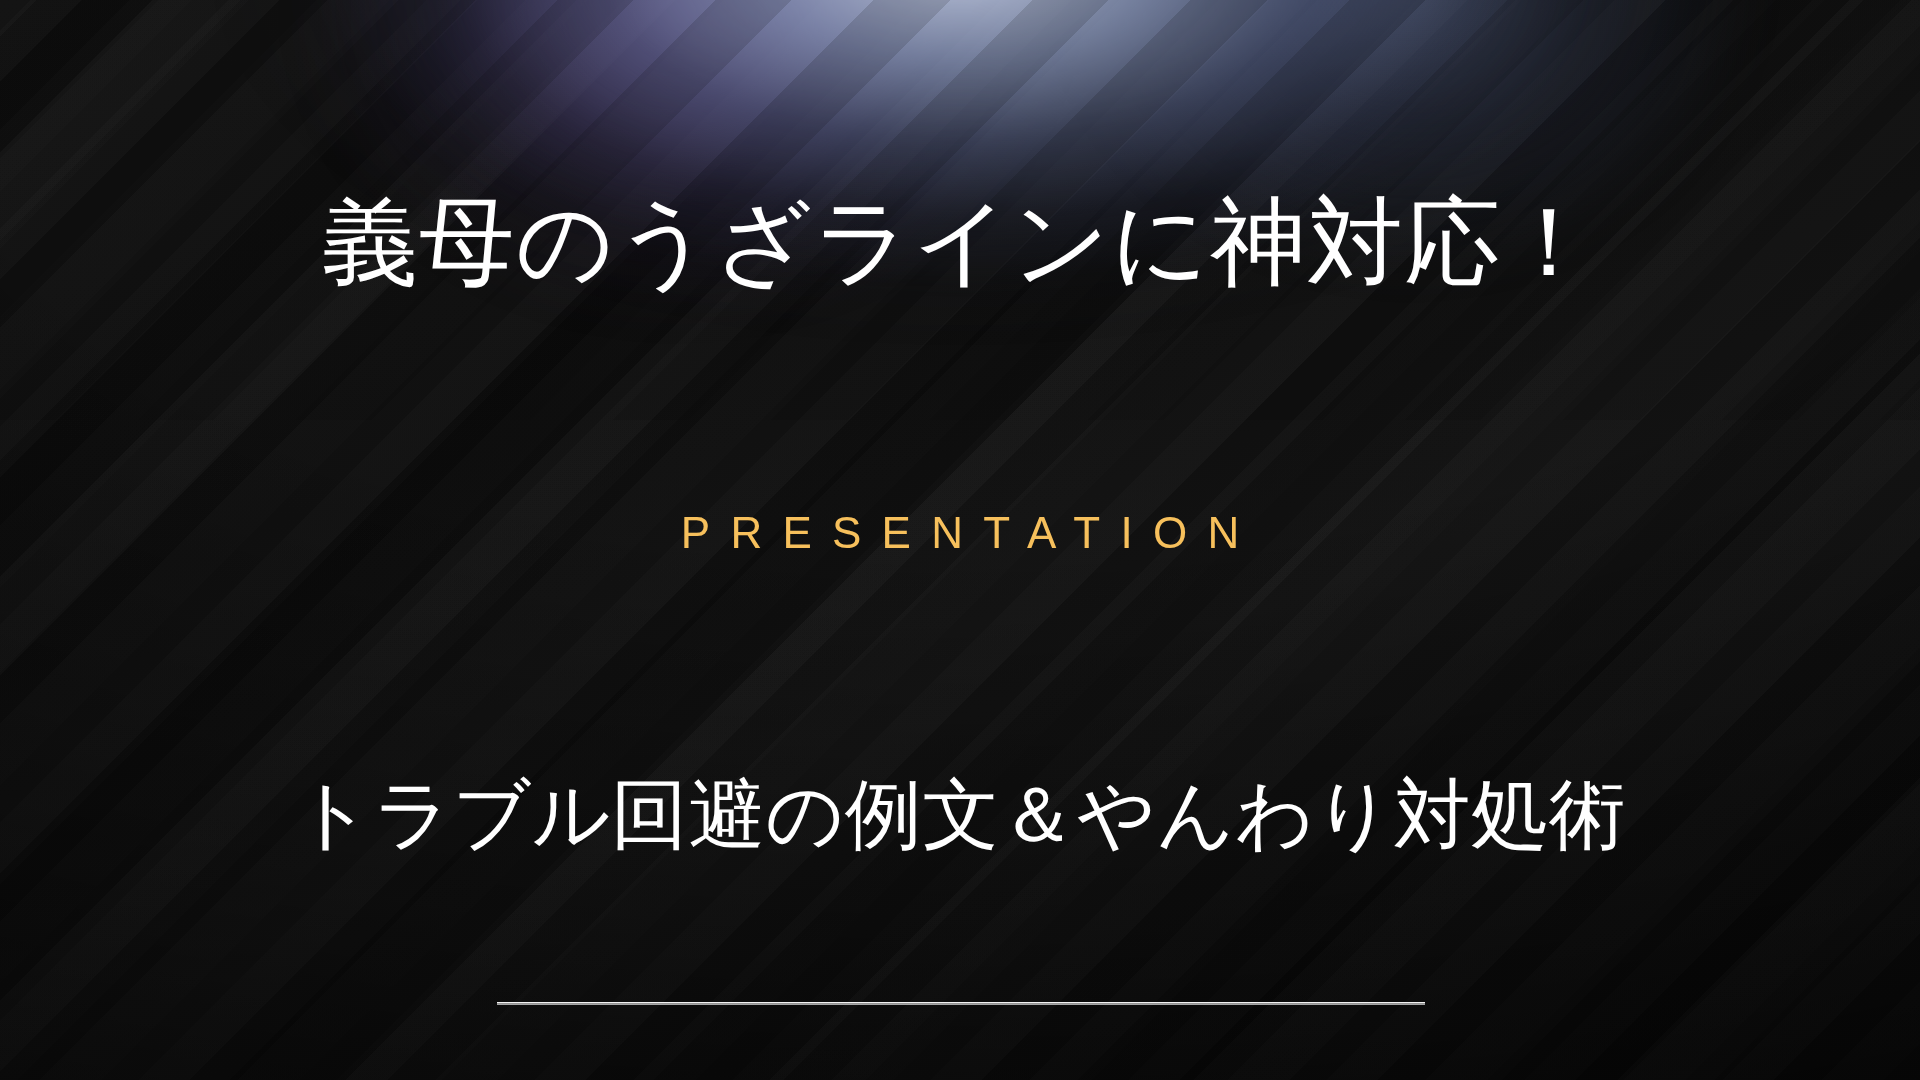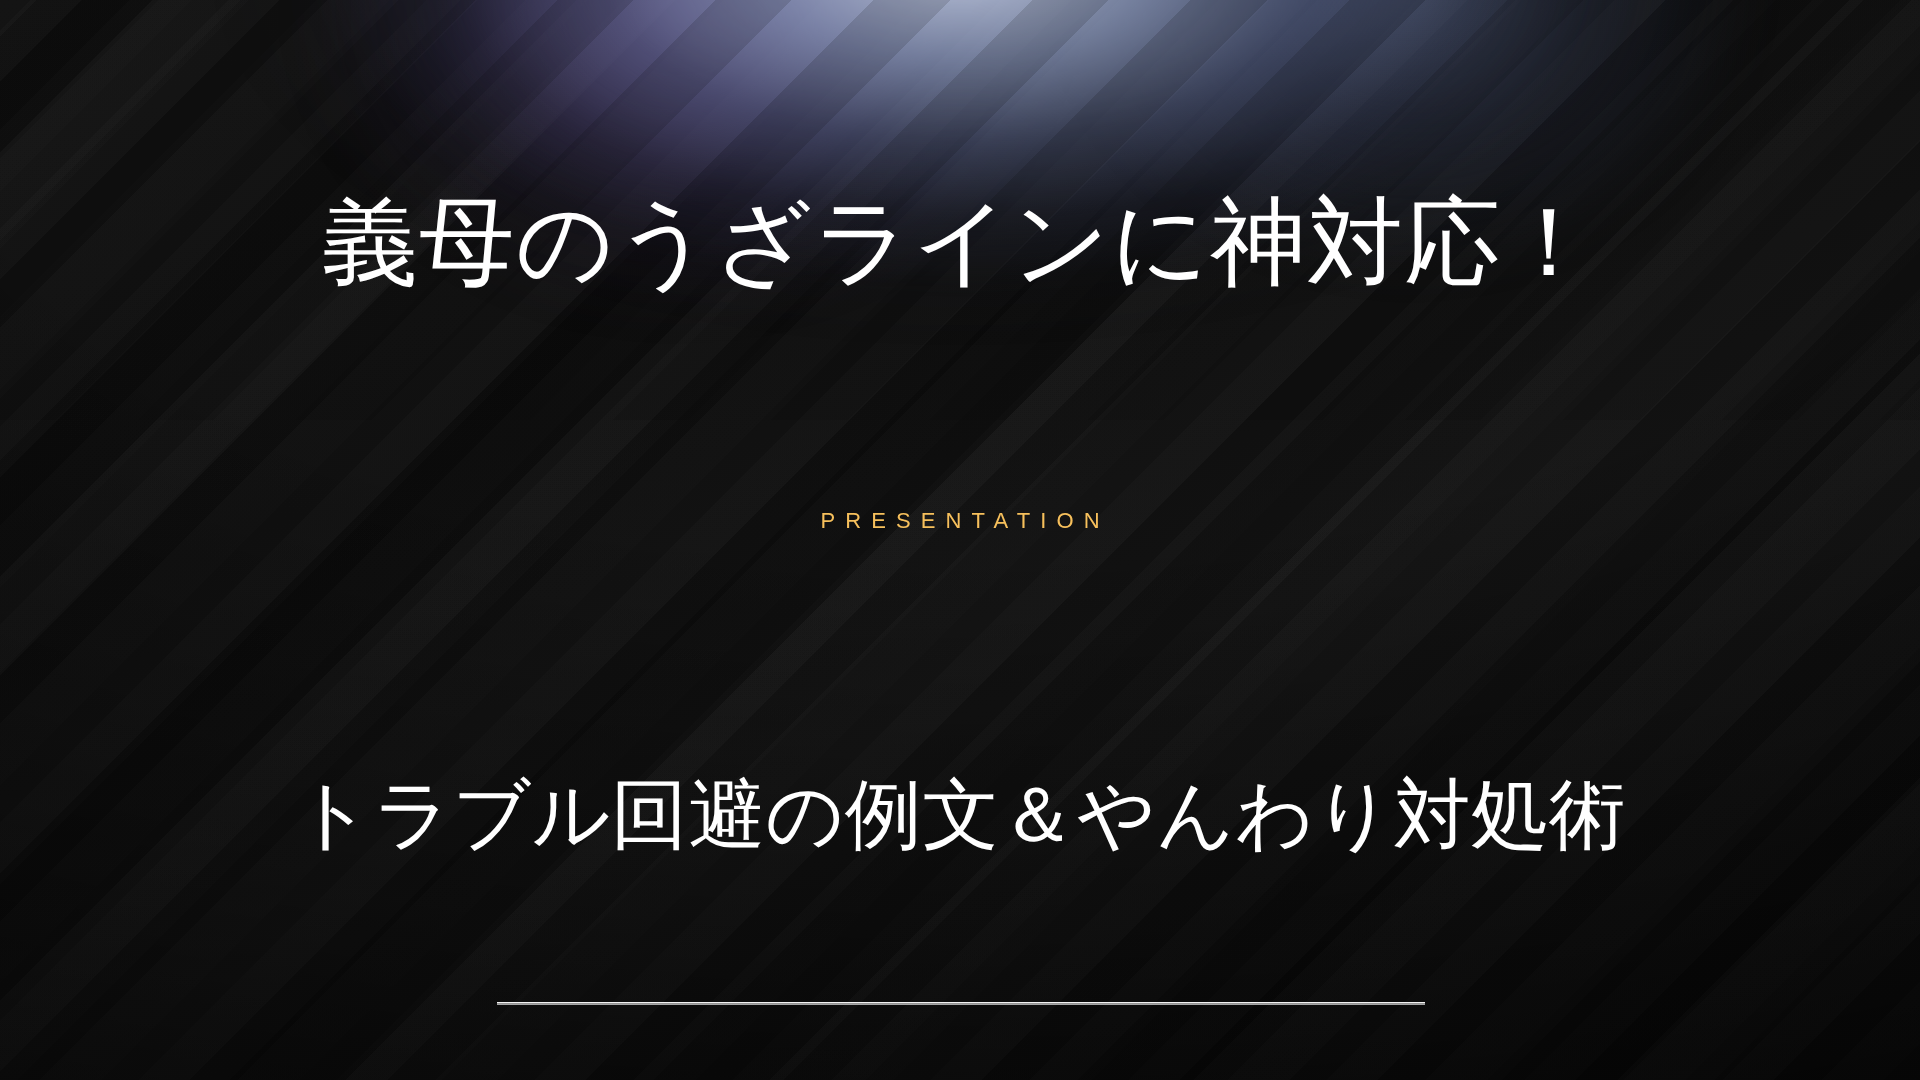--- a/index.html
+++ b/index.html
@@ -147,21 +147,21 @@
     white-space: nowrap;
   }
 
   .eyebrow {
     position: absolute;
     top: 508px;
     left: 0;
     right: 0;
     text-align: center;
     color: #f7c05c;
-    font-size: 22px;
+    font-size: 44px;
     font-weight: 400;
     letter-spacing: 0.46em;
     text-indent: 0.46em;
   }
 
   .subtitle {
     position: absolute;
     top: 706px;
     left: 0;
     right: 0;

